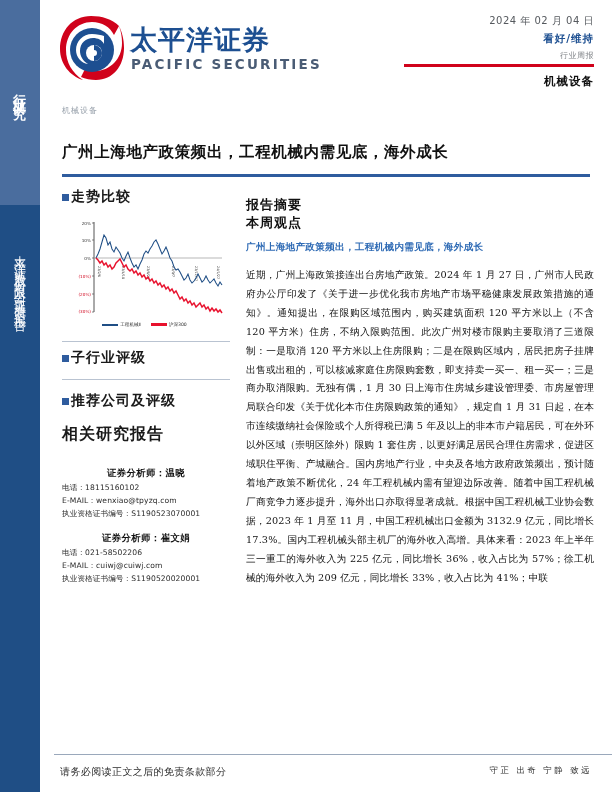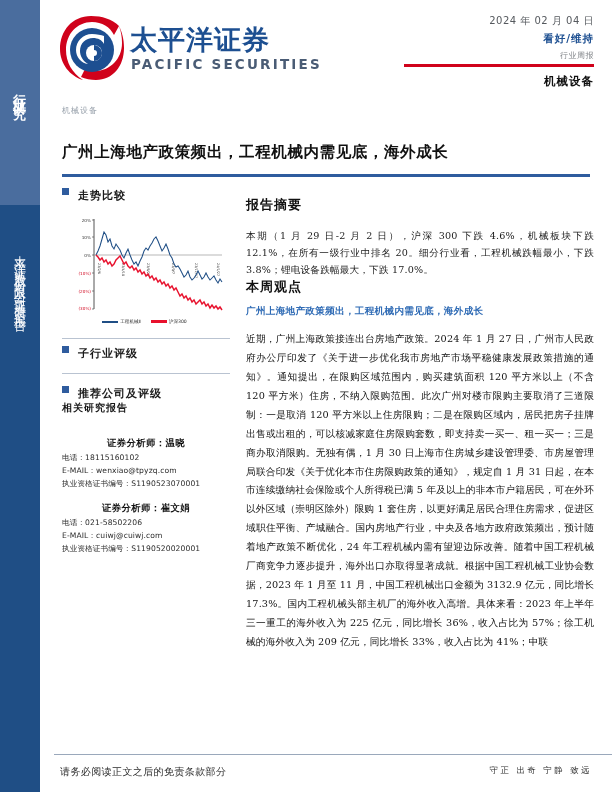--- a/index.html
+++ b/index.html
@@ -88,44 +88,44 @@
     letter-spacing:.6px; line-height:1.5;
   }
   #title-rule {
     margin:11px 22px 0 22px; height:3px; background:#2f5c9e;
   }
 
   
   #left-col { position:absolute; left:62px; top:188px; width:168px; }
 
   .sec-head {
-    display:flex; gap:9px;
-    font-family:"DejaVu Serif","Liberation Serif",serif;
-    font-size:11px; font-weight:bold; color:#1a1a1a;
+    display:flex; align-items:center; gap:2px;
+    font-family:"DejaVu Serif","Liberation Serif",serif;
+    font-size:14px; font-weight:bold; color:#1a1a1a;
     letter-spacing:1px;
   }
   .sec-head .bullet {
     width:7px; height:7px; background:#2f5c9e; flex:0 0 auto;
   }
   .thin-rule { height:1px; background:#b9c3d1; margin:7px 0; }
 
   
   #chart-wrap { margin-top:10px; width:165px; height:118px; position:relative; }
   #chart-svg { display:block; }
   #chart-legend {
     display:flex; justify-content:center; gap:10px; margin-top:2px;
     font-size:4.6px; color:#333;
   }
   #chart-legend .lg { display:flex; align-items:center; gap:2px; white-space:nowrap; }
   #chart-legend .swatch { width:16px; height:2px; display:inline-block; }
 
   #related-head {
     font-family:Liberation Sans, sans-serif;
-    font-size:10px; font-weight:bold; color:#1a1a1a;
-    letter-spacing:1px; 
+    font-size:16px; font-weight:bold; color:#1a1a1a;
+    letter-spacing:1px; margin-top:14px;
   }
 
   
   #analysts { margin-top:22px; }
   .analyst { margin-bottom:13px; }
   .an-name {
     font-family:"DejaVu Serif","Liberation Serif",serif;
     font-size:9.4px; font-weight:bold; color:#111; letter-spacing:.4px;text-align:center;
   }
   .an-line {
@@ -301,21 +301,20 @@
       <div class="an-name">证券分析师：崔文娟</div>
       <div class="an-line">电话：021-58502206</div>
       <div class="an-line">E-MAIL：cuiwj@cuiwj.com</div>
       <div class="an-line">执业资格证书编号：S1190520020001</div>
     </div>
   </div>
 </div>
 
 <div id="right-col">
   <div id="abstract-head">报告摘要</div>
-  <div id="abstract-body">本期（1 月 29 日-2 月 2 日），沪深 300 下跌 4.6%，机械板块下跌 12.1%，在所有一级行业中排名 20。细分行业看，工程机械跌幅最小，下跌3.8%；锂电设备跌幅最大，下跌 17.0%。</div>
 
   <div id="view-head">本周观点</div>
   <div id="view-sub">广州上海地产政策频出，工程机械内需见底，海外成长</div>
 
   <div class="body-para">近期，广州上海政策接连出台房地产政策。2024 年 1 月 27 日，广州市人民政府办公厅印发了《关于进一步优化我市房地产市场平稳健康发展政策措施的通知》。通知提出，在限购区域范围内，购买建筑面积 120 平方米以上（不含 120 平方米）住房，不纳入限购范围。此次广州对楼市限购主要取消了三道限制：一是取消 120 平方米以上住房限购；二是在限购区域内，居民把房子挂牌出售或出租的，可以核减家庭住房限购套数，即支持卖一买一、租一买一；三是商办取消限购。无独有偶，1 月 30 日上海市住房城乡建设管理委、市房屋管理局联合印发《关于优化本市住房限购政策的通知》，规定自 1 月 31 日起，在本市连续缴纳社会保险或个人所得税已满 5 年及以上的非本市户籍居民，可在外环以外区域（崇明区除外）限购 1 套住房，以更好满足居民合理住房需求，促进区域职住平衡、产城融合。国内房地产行业，中央及各地方政府政策频出，预计随着地产政策不断优化，24 年工程机械内需有望迎边际改善。随着中国工程机械厂商竞争力逐步提升，海外出口亦取得显著成就。根据中国工程机械工业协会数据，2023 年 1 月至 11 月，中国工程机械出口金额为 3132.9 亿元，同比增长 17.3%。国内工程机械头部主机厂的海外收入高增。具体来看：2023 年上半年三一重工的海外收入为 225 亿元，同比增长 36%，收入占比为 57%；徐工机械的海外收入为 209 亿元，同比增长 33%，收入占比为 41%；中联</div>
 </div>
 
 <div id="footer">
   <div id="footer-rule"></div>
   <div id="footer-note">请务必阅读正文之后的免责条款部分</div>

